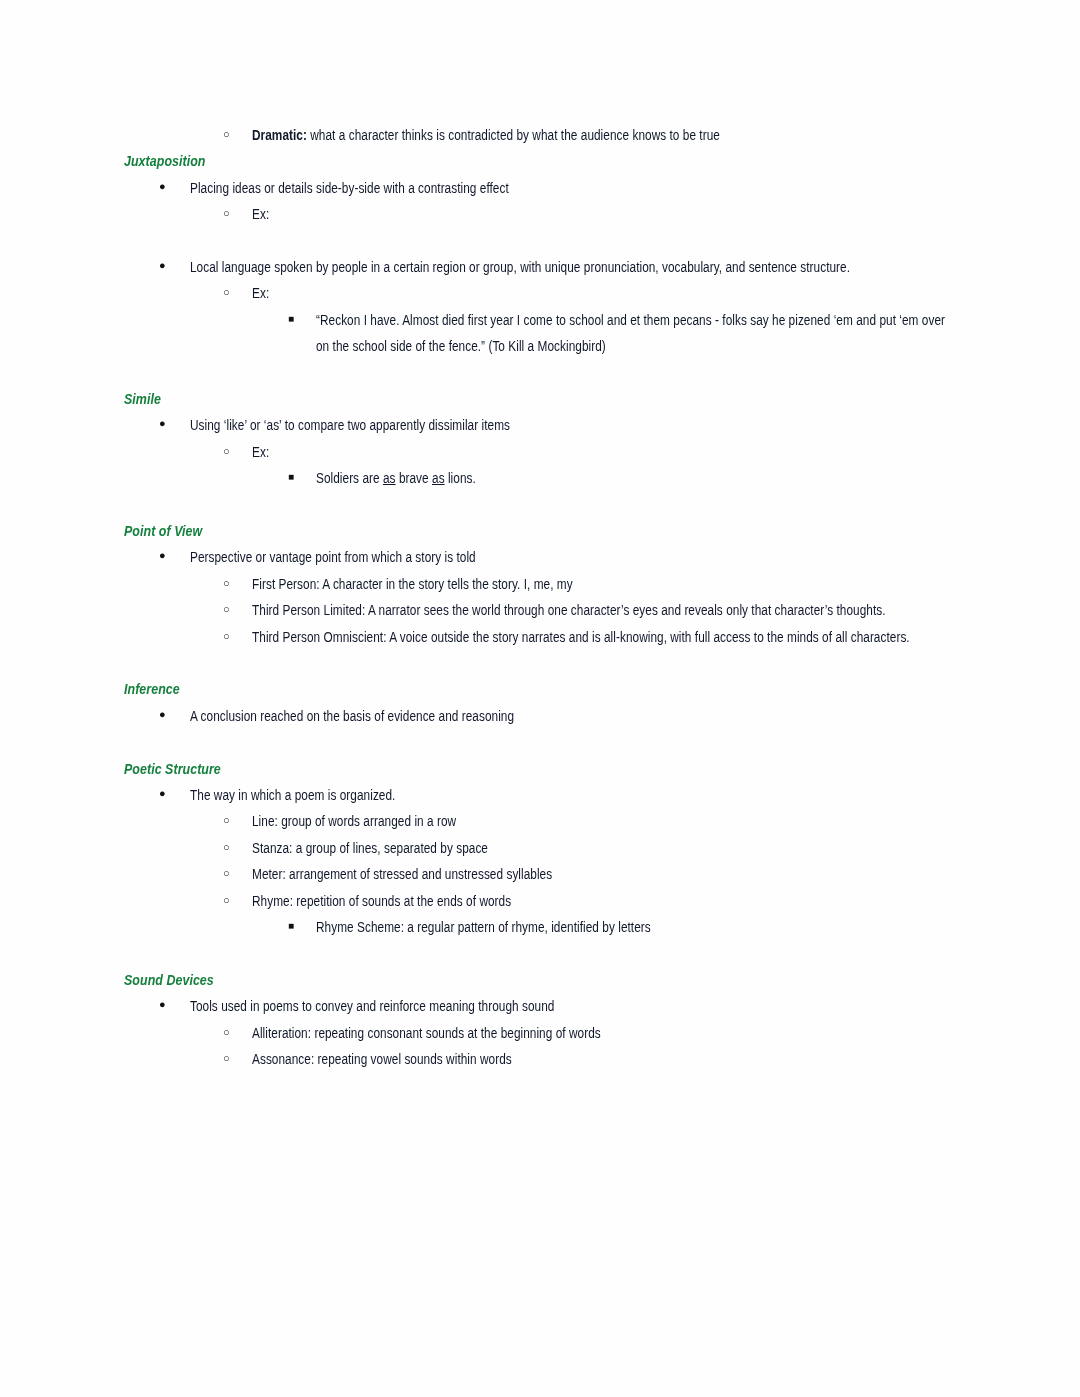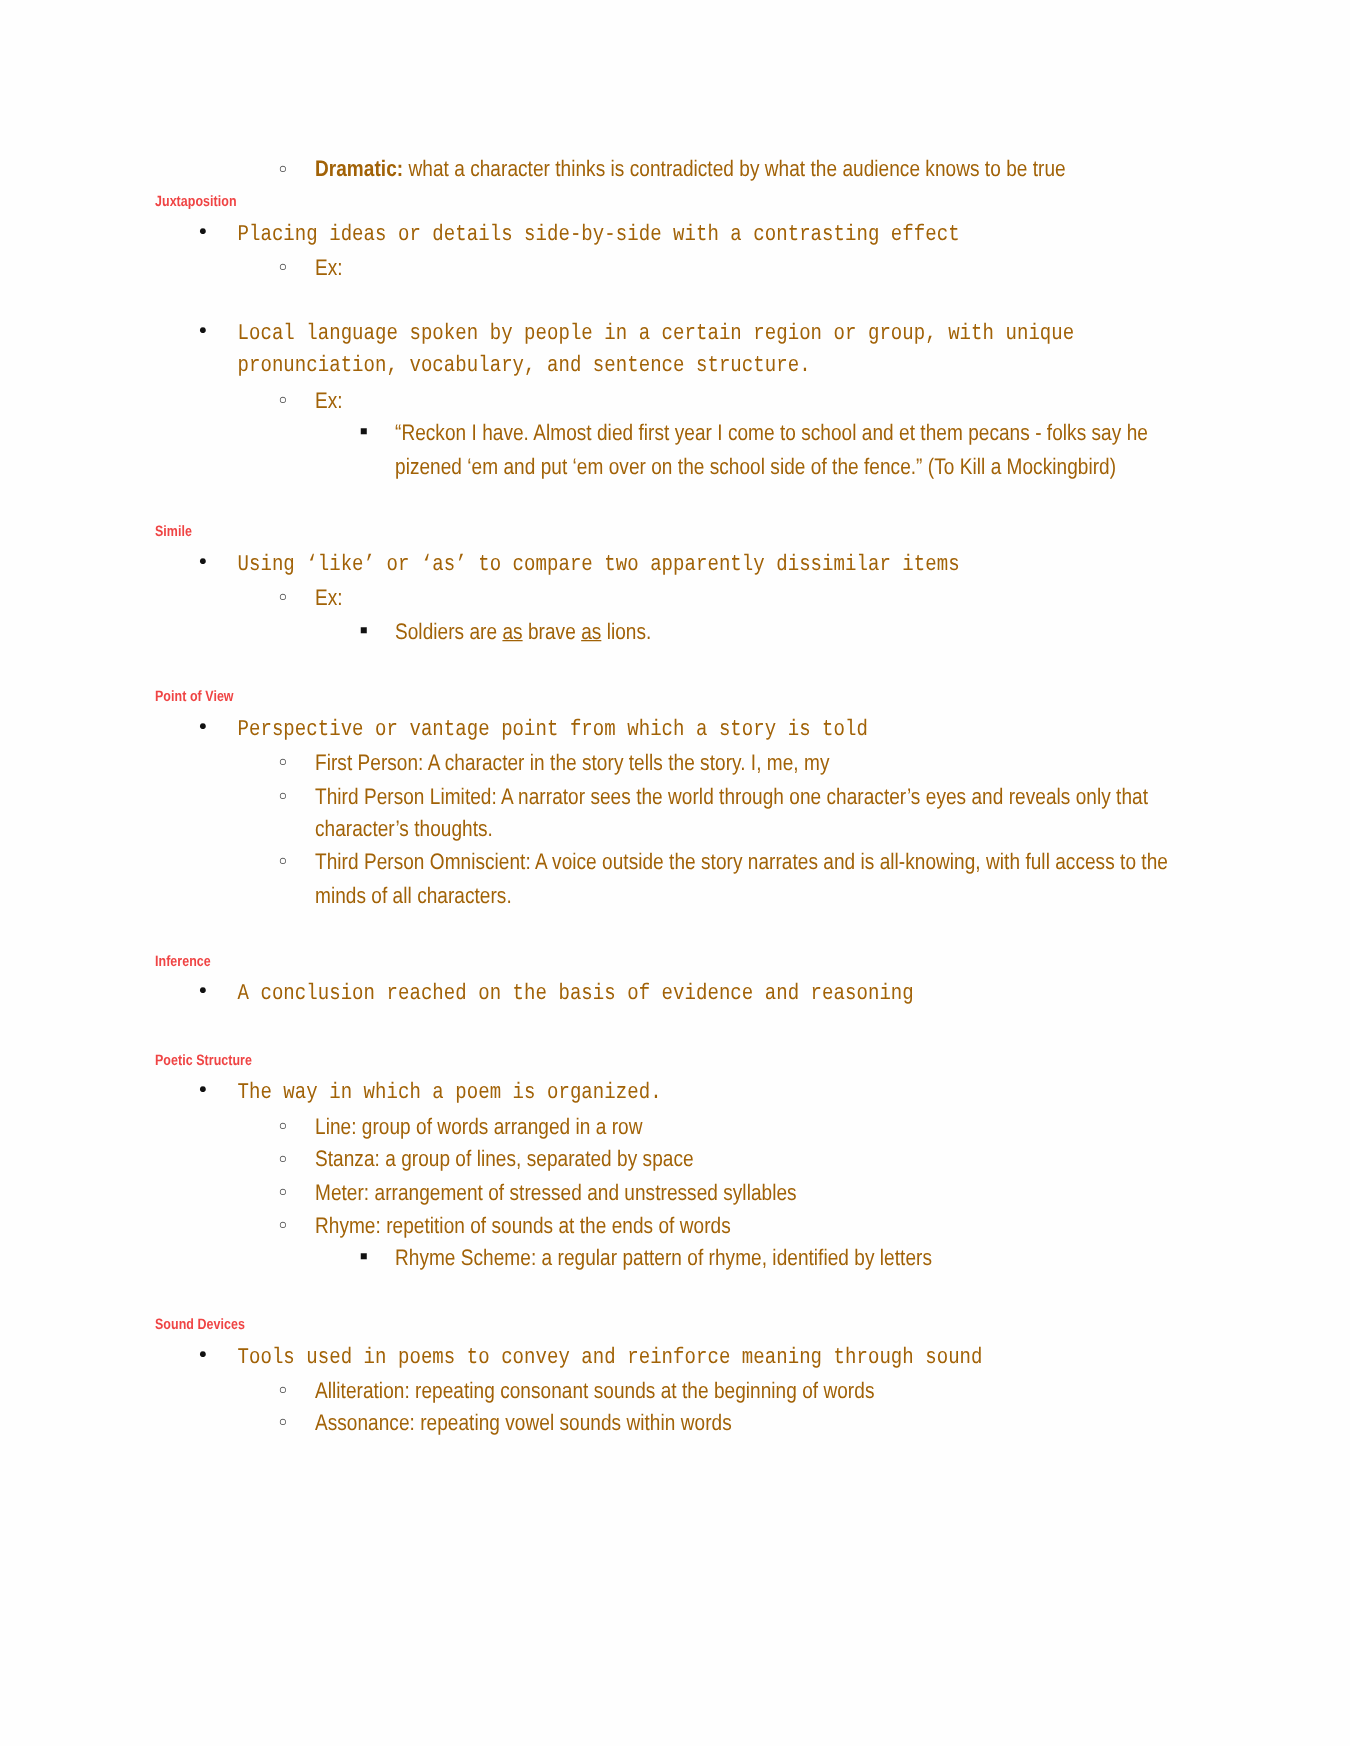--- a/index.html
+++ b/index.html
@@ -27,40 +27,41 @@
   .doc-body {
     position: absolute;
     left: 124px;
     top: 122px;
     width: 836px;   
   }
 
   
   .ln {
     position: relative;
-    font-size: 18px;
+    font-size: 14px;
     line-height: 26.4px;
     letter-spacing: 0.05px;
-    color: #a16207;
+    color: #0f172a;
     white-space: normal;
   }
   .ln .txt {
     display: inline-block;
     transform: scaleX(0.845);
     transform-origin: left center;
     width: 118.3%;
   }
 
   
   .heading {
     font-weight: bold;
-    font-size: 12px;
+    font-size: 15px;
     line-height: 26.4px;
     margin-left: 0;
-    color: #ef4444;
+    color: #15803d;
+    font-style: italic;
   }
   .heading .txt { transform: scaleX(0.83); width: 120.4%; }
 
   
   .gap { height: 26.4px; }
 
   
   .li {
     position: relative;
     display: block;
@@ -71,21 +72,21 @@
     font-size: 18.4px;
     line-height: 26.4px;
     color: #111;
     text-align: left;
   }
   .li > .content {
     display: block;
   }
 
   
-  .lvl1 { margin-left: 66px; font-family: Liberation Mono, monospace; }          
+  .lvl1 { margin-left: 66px; }          
   .lvl1 > .bullet { left: -31px; font-size: 15px; }
   .lvl1 > .bullet::before { content: "\25CF"; font-size: 11px; position: relative; top: -3px; }
 
   
   .lvl2 { margin-left: 128px; }         
   .lvl2 > .bullet { left: -29px; }
   .lvl2 > .bullet::before { content: "\25CB"; font-size: 11px; position: relative; top: -3px; color:#111; }
 
   
   .lvl3 { margin-left: 192px; }         

